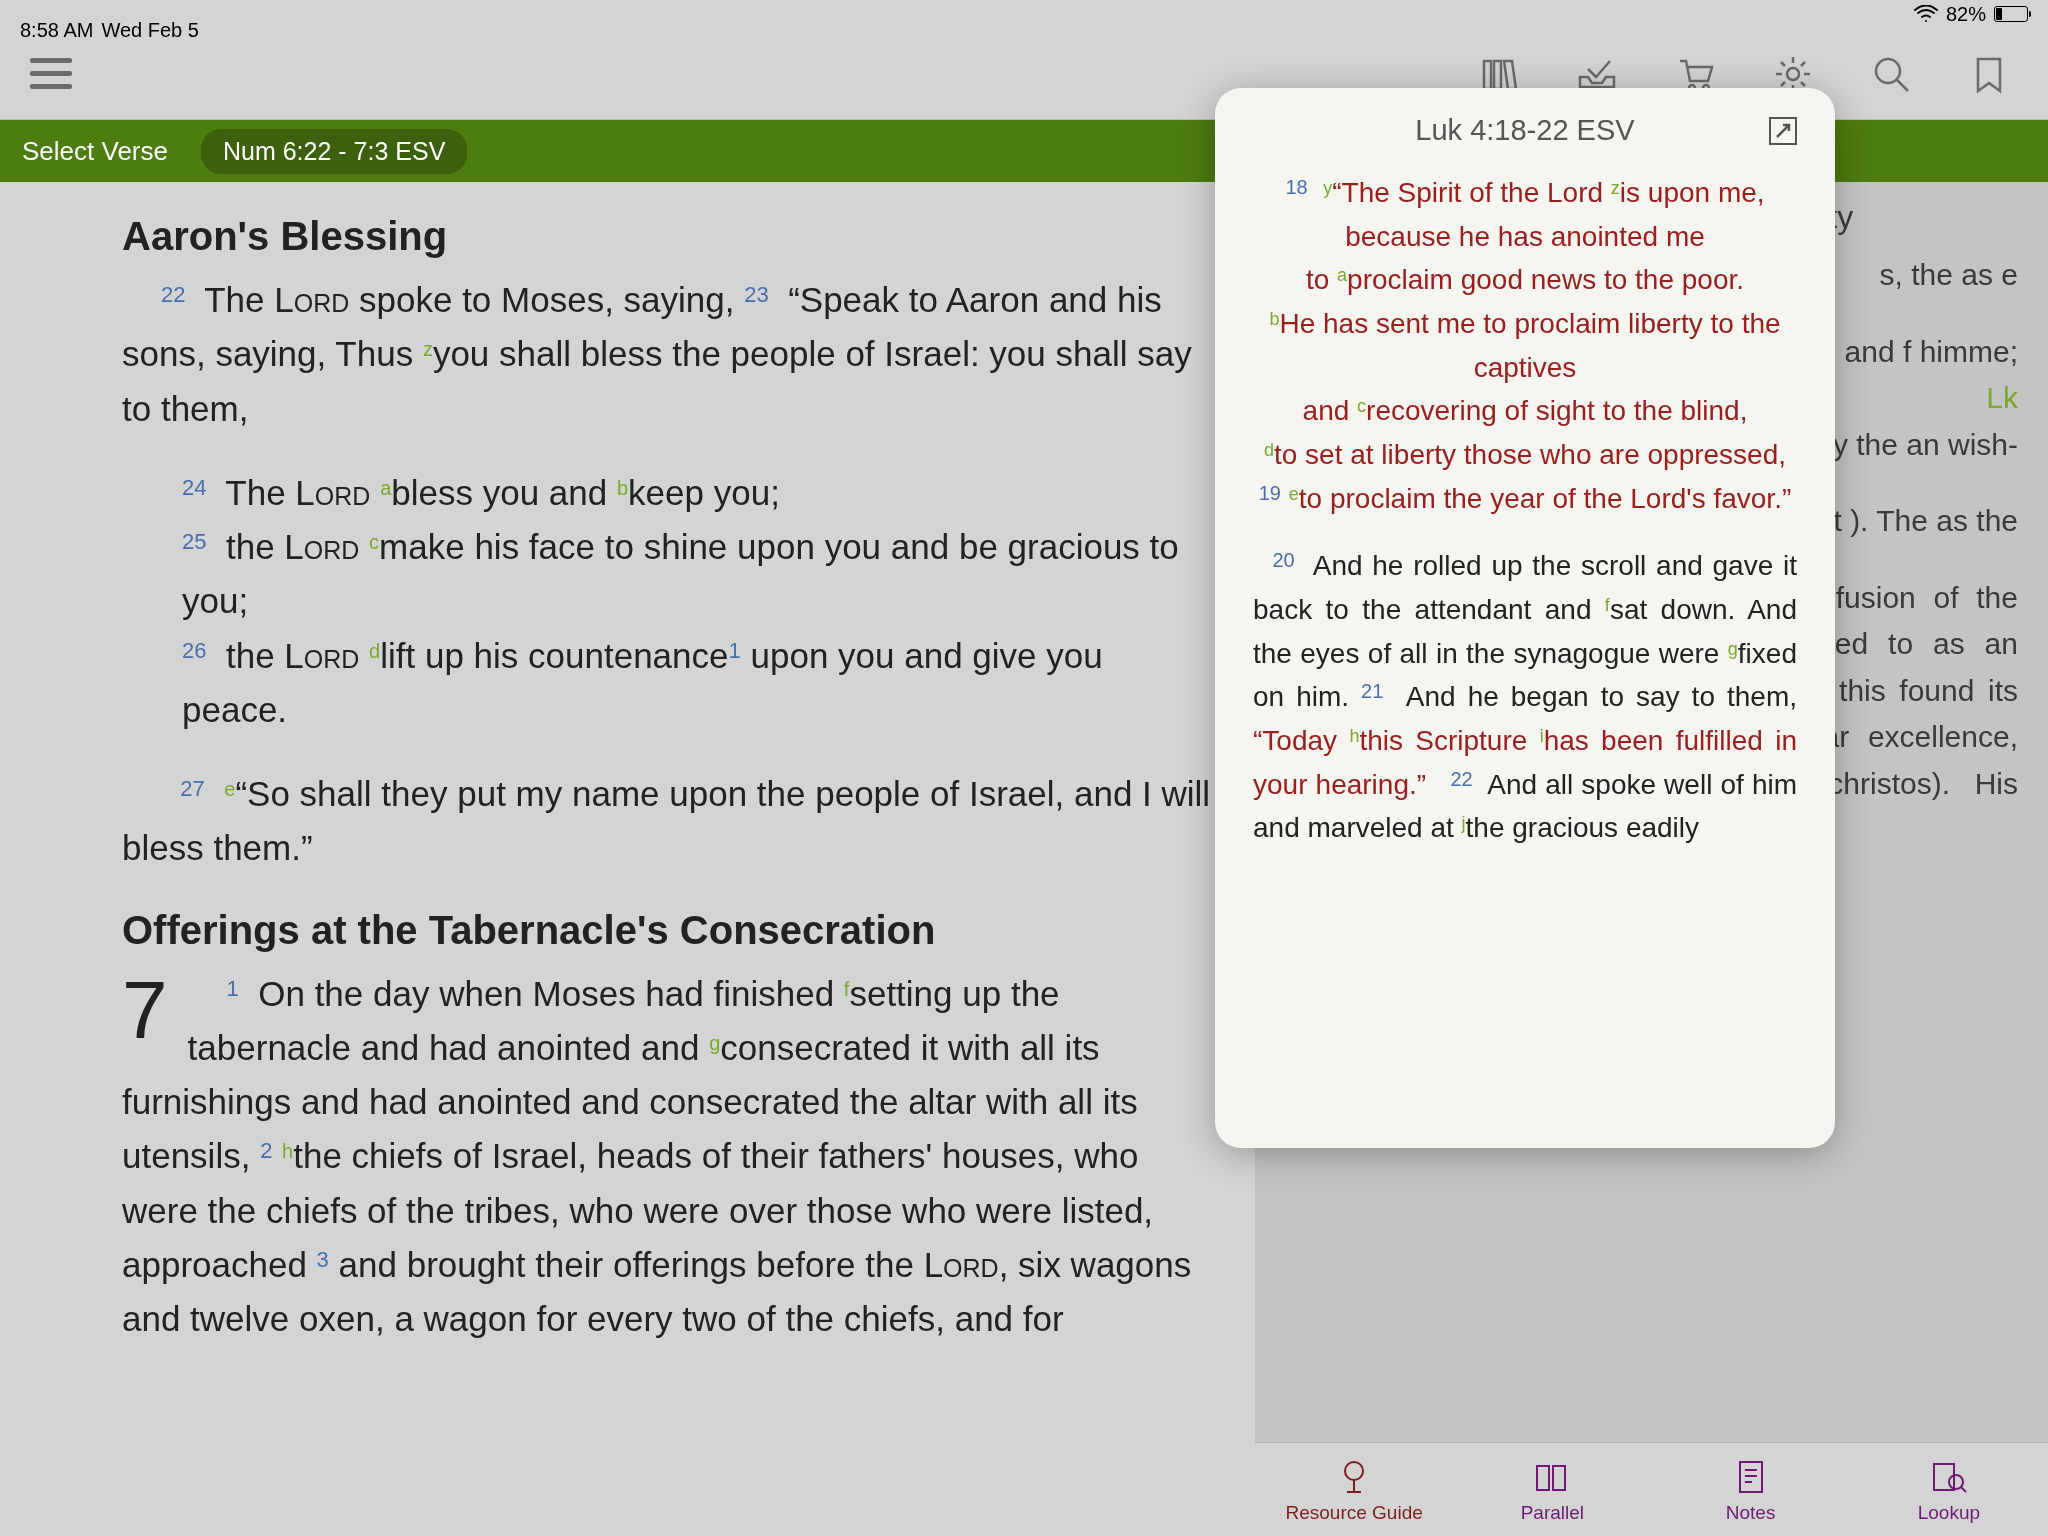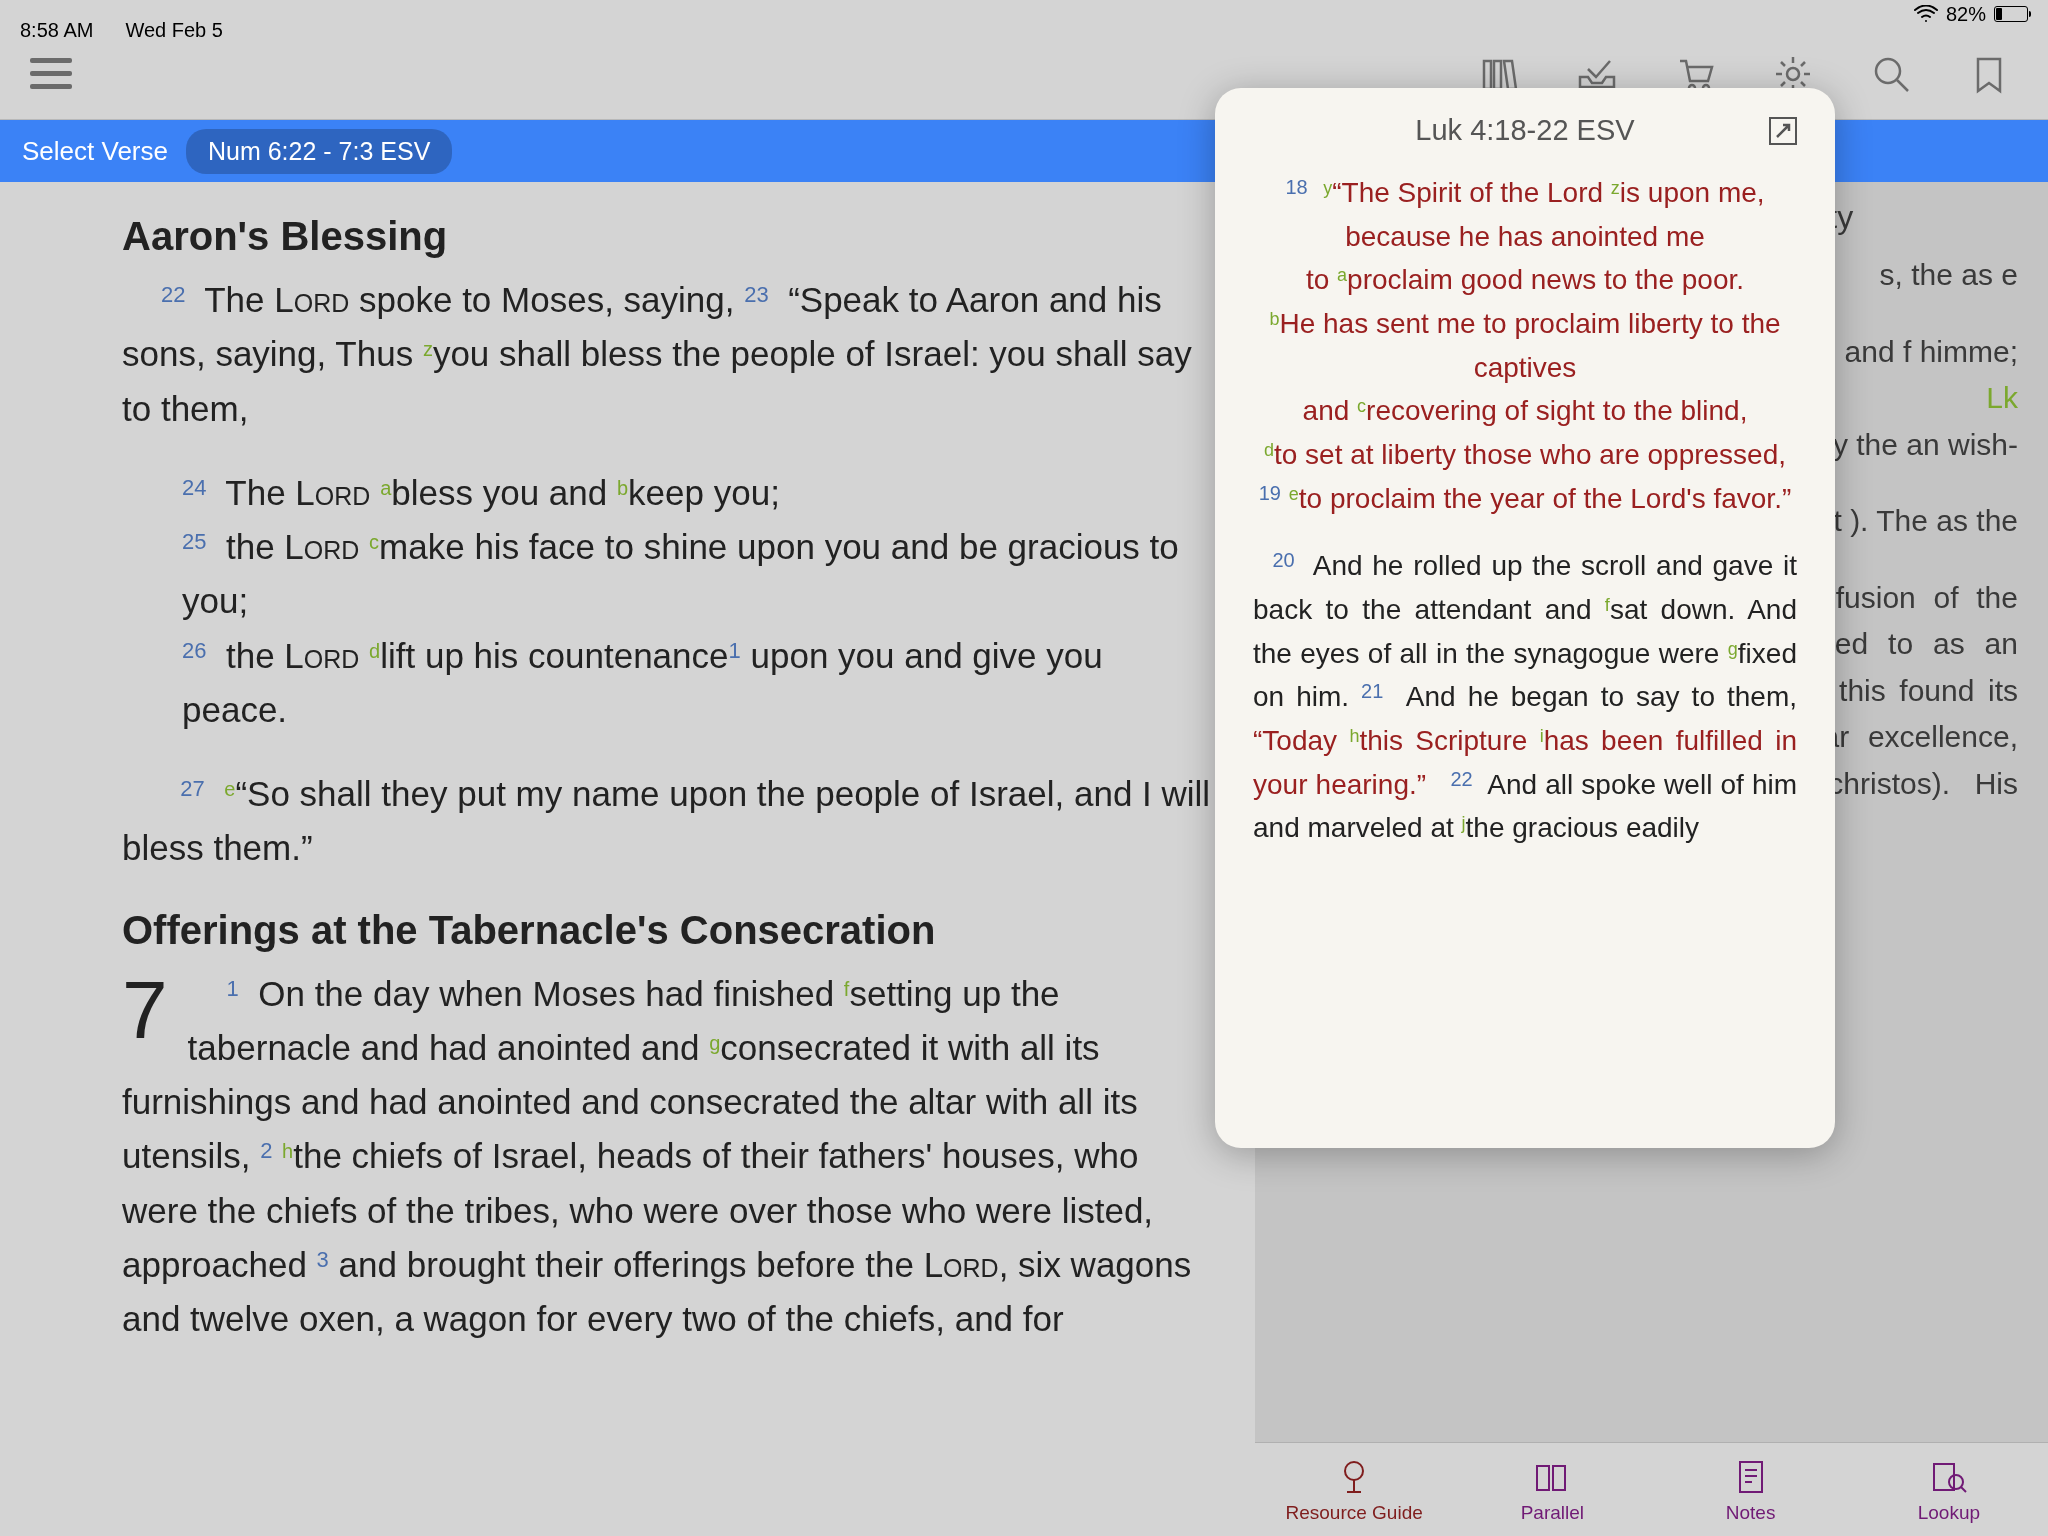--- a/index.html
+++ b/index.html
@@ -16,21 +16,21 @@
     height: 28px;
     background: #d4d4d4;
     display: flex;
     justify-content: space-between;
     align-items: center;
     padding: 0 20px;
     font-size: 20px;
     font-weight: 500;
     color: #000;
   }
-  .status-left { display: flex; gap: 32px; margin-top: 33px; }
+  .status-left { display: flex; gap: 8px; margin-top: 33px; }
   .status-right { display: flex; gap: 8px; align-items: center; }
   .wifi-icon { width: 24px; height: 18px; }
   .battery-icon { width: 34px; height: 16px; border: 1.5px solid #000; border-radius: 3px; position: relative; }
   .battery-icon::after { content: ""; position: absolute; right: -4px; top: 4px; width: 2.5px; height: 6px; background: #000; border-radius: 0 2px 2px 0; }
   .battery-fill { position: absolute; left: 1px; top: 1px; bottom: 1px; width: 19%; background: #000; border-radius: 1px; }
 
   
   .toolbar {
     height: 92px;
     background: #d4d4d4;
@@ -42,25 +42,25 @@
   }
   .menu-btn { display: flex; flex-direction: column; gap: 8px; }
   .menu-btn span { width: 42px; height: 5px; background: #6b6b6b; border-radius: 2px; }
   .toolbar-spacer { flex: 1; }
   .toolbar-icon { width: 42px; height: 42px; fill: none; stroke: #6b6b6b; stroke-width: 2.5; }
   .toolbar-icons { display: flex; gap: 56px; align-items: center; padding-right: 20px; }
 
   
   .verse-bar {
     height: 62px;
-    background: #3b82f6;
+    background: #4d7c0f;
     display: flex;
     align-items: center;
     padding: 0 22px;
-    gap: 18px;
+    gap: 33px;
   }
   .select-verse { color: #fff; font-size: 26px; font-weight: 400; }
   .verse-ref {
     background: rgba(0,0,0,0.22);
     color: #fff;
     font-size: 25px;
     padding: 8px 22px;
     border-radius: 20px;
   }
 

